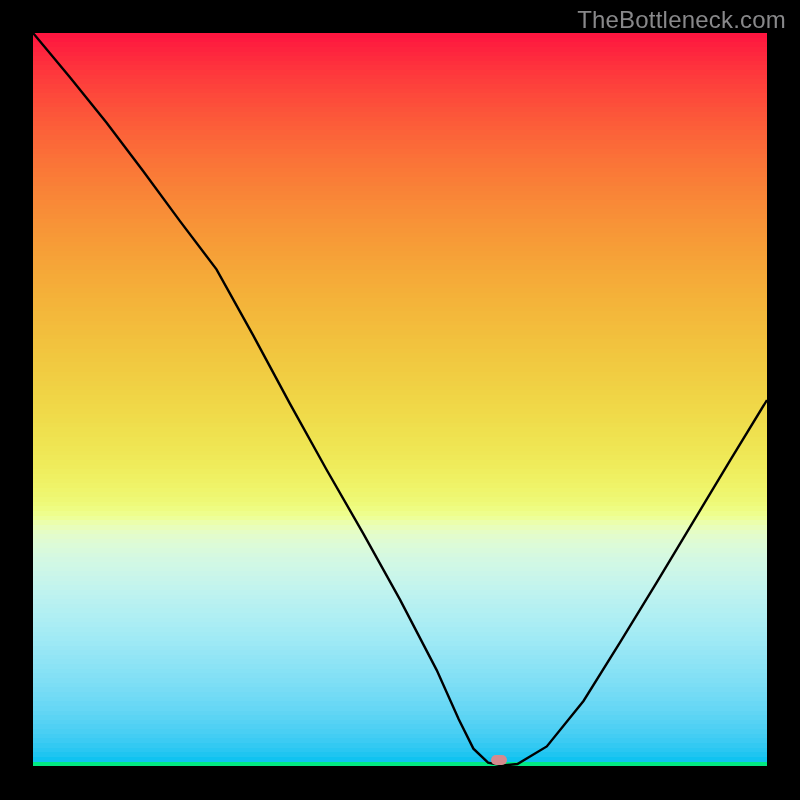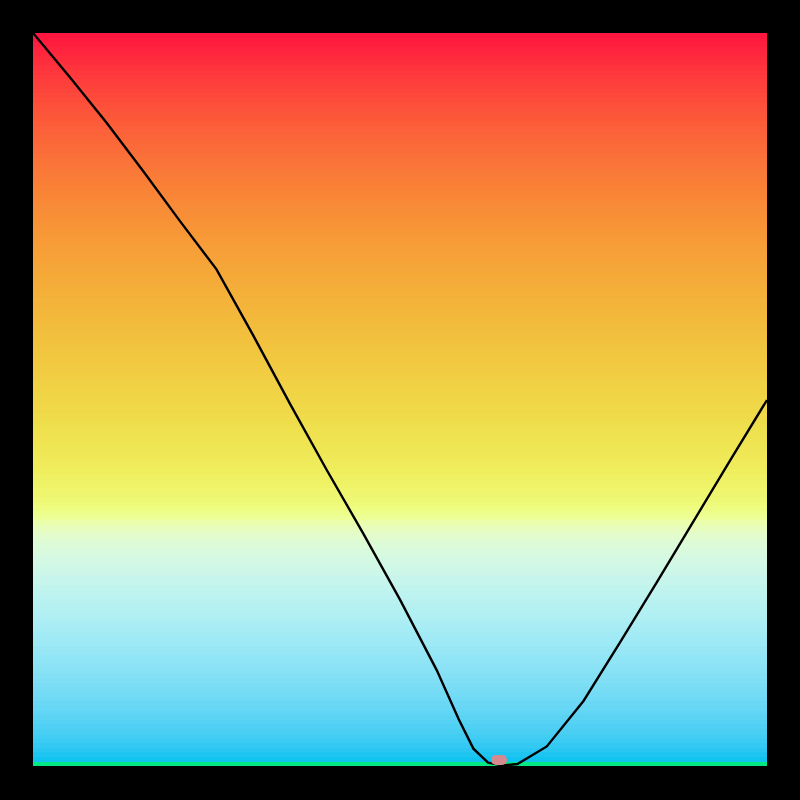--- a/index.html
+++ b/index.html
@@ -62,20 +62,21 @@
     font-weight: 520;
     color: #88888a;
     letter-spacing: 0.2px;
   }
 </style>
 </head>
 <body>
 
 <div class="frame">
 
+  <div class="watermark">TheBottleneck.com</div>
 
   <div class="plot">
     <div class="gradient-stack" id="gradient-stack">
         <div class="gradient-row" style="background: rgb(254, 22, 63);"></div>
         <div class="gradient-row" style="background: rgb(254, 26, 63);"></div>
         <div class="gradient-row" style="background: rgb(254, 31, 62);"></div>
         <div class="gradient-row" style="background: rgb(254, 35, 62);"></div>
         <div class="gradient-row" style="background: rgb(254, 39, 62);"></div>
         <div class="gradient-row" style="background: rgb(254, 43, 61);"></div>
         <div class="gradient-row" style="background: rgb(254, 47, 61);"></div>

